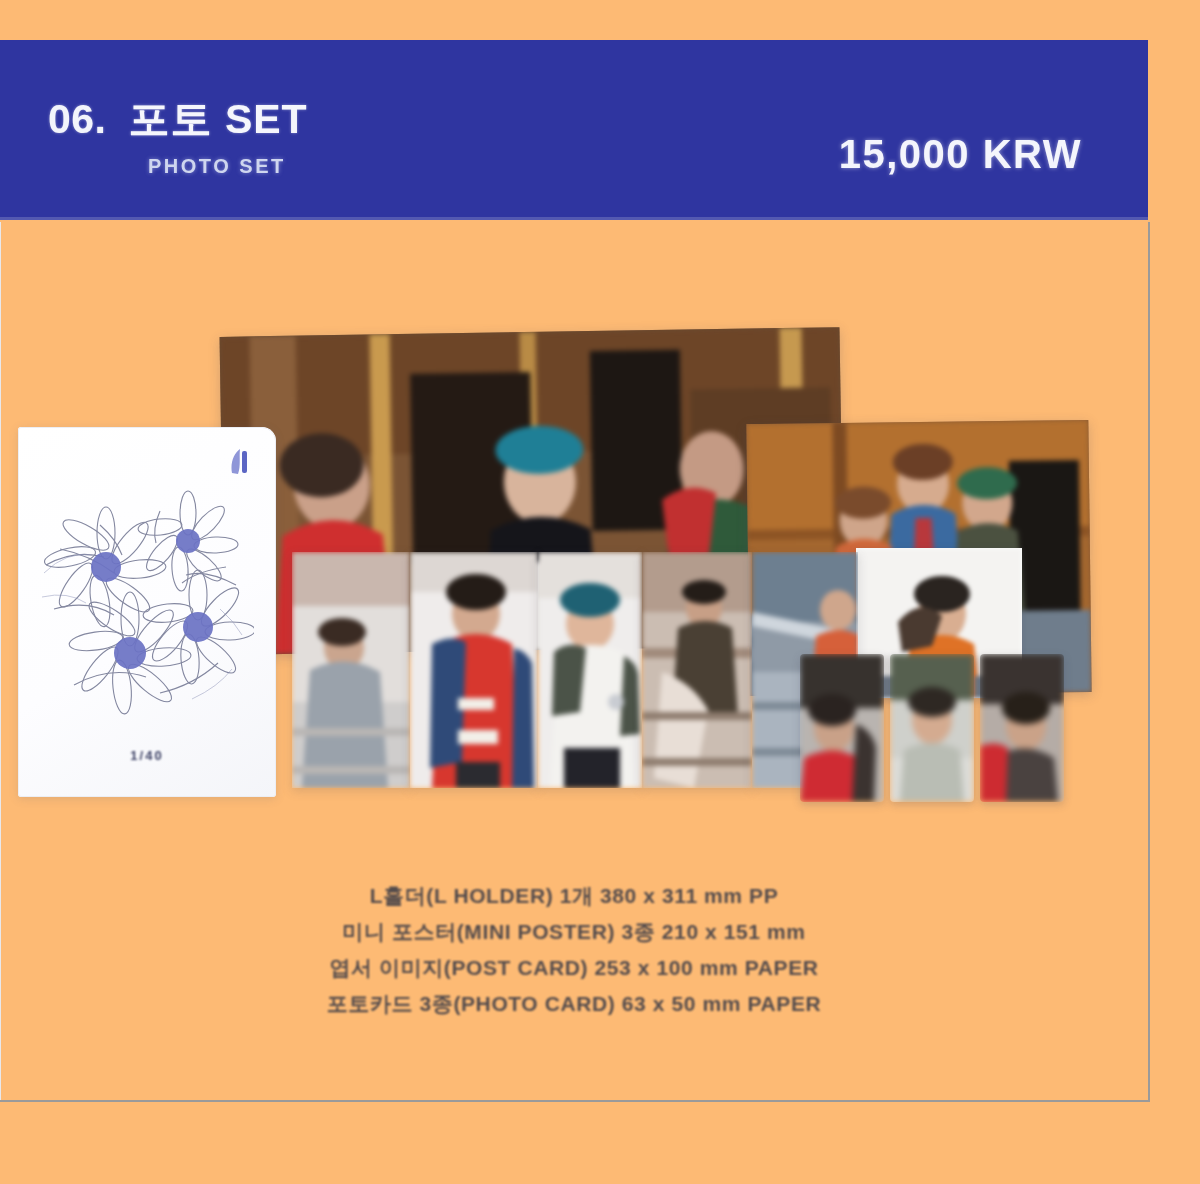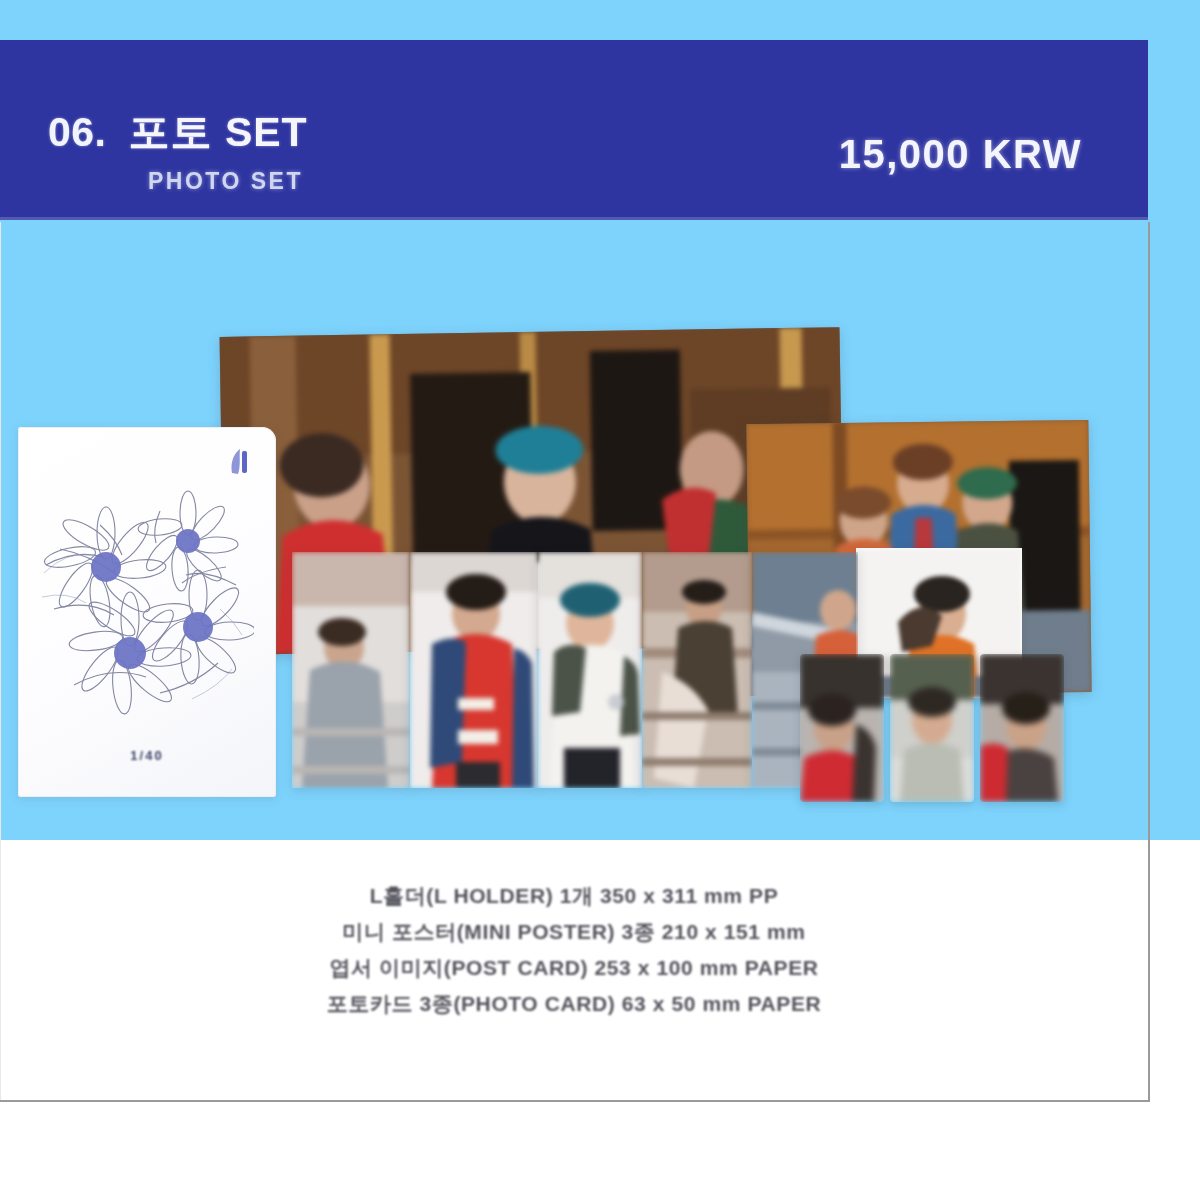--- a/index.html
+++ b/index.html
@@ -13,22 +13,22 @@
     font-family: "Liberation Sans", sans-serif;
     overflow: hidden;
     position: relative;
   }
 
   
   #page {
     position: absolute;
     left: 0; top: 0;
     width: 1200px;
-    height: 840px;
-    background: #7dd3fc;
+    height: 1184px;
+    background: #fdba74;
   }
 
   
   .frame-right {
     position: absolute;
     left: 1148px; top: 222px;
     width: 2px; height: 880px;
     background: #9a9a9a;
   }
   .frame-bottom {
@@ -76,26 +76,25 @@
     color: #f2f4fb;
     letter-spacing: 0.5px;
     text-shadow: 0 0 3px rgba(255,255,255,0.45);
   }
   .title-main {
     font-size: 41px;
     font-weight: bold;
     color: #f5f6fc;
     letter-spacing: 1px;
     text-shadow: 0 0 3px rgba(255,255,255,0.45);
-    margin-top: 13px;
   }
   .title-sub {
     margin-top: 8px;
     margin-left: 100px;
-    font-size: 23px;
+    font-size: 20px;
     font-weight: bold;
     letter-spacing: 2.5px;
     color: #cfd6ef;
     filter: blur(0.6px);
     text-shadow: 0 0 4px rgba(220,228,255,0.5);
   }
   .price {
     position: absolute;
     right: 66px; top: 114px;
     transform: translateY(-50%);
@@ -494,19 +493,19 @@
           <path d="M152 210 q26 -12 40 -30"></path>
         </g>
       </svg>
 
       <div class="holder-footmark">1/40</div>
     </div>
 
   </div>
 
   <div id="spec-block">
-    <div class="spec-line">L홀더(L HOLDER) 1개 350 x 311 mm PP</div>
+    <div class="spec-line">L홀더(L HOLDER) 1개 380 x 311 mm PP</div>
     <div class="spec-line">미니 포스터(MINI POSTER) 3종 210 x 151 mm</div>
     <div class="spec-line">엽서 이미지(POST CARD) 253 x 100 mm PAPER</div>
     <div class="spec-line">포토카드 3종(PHOTO CARD) 63 x 50 mm PAPER</div>
   </div>
 
 </div>
 
 </body></html>

